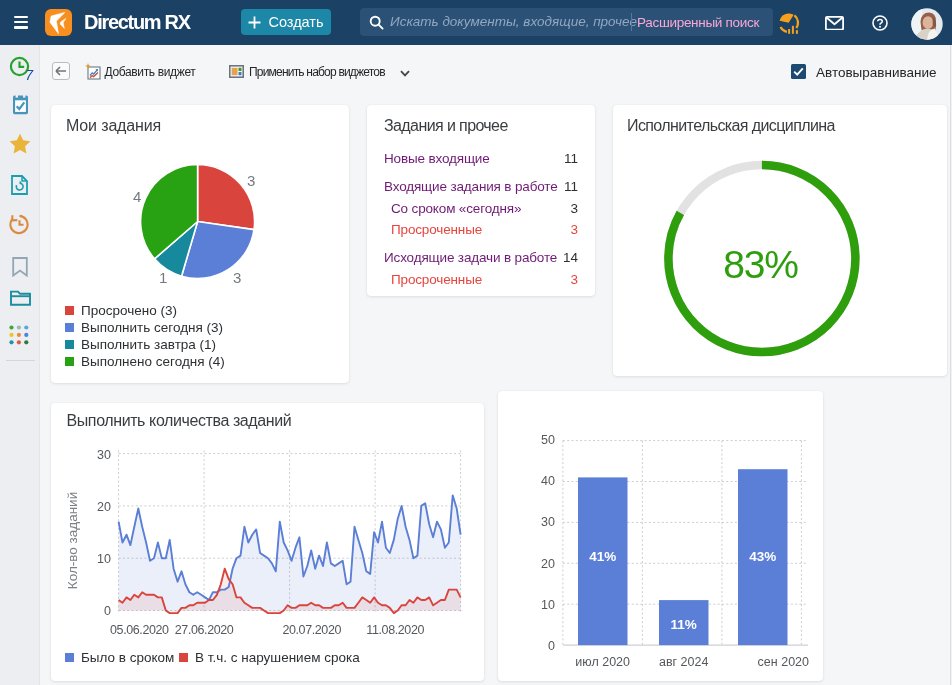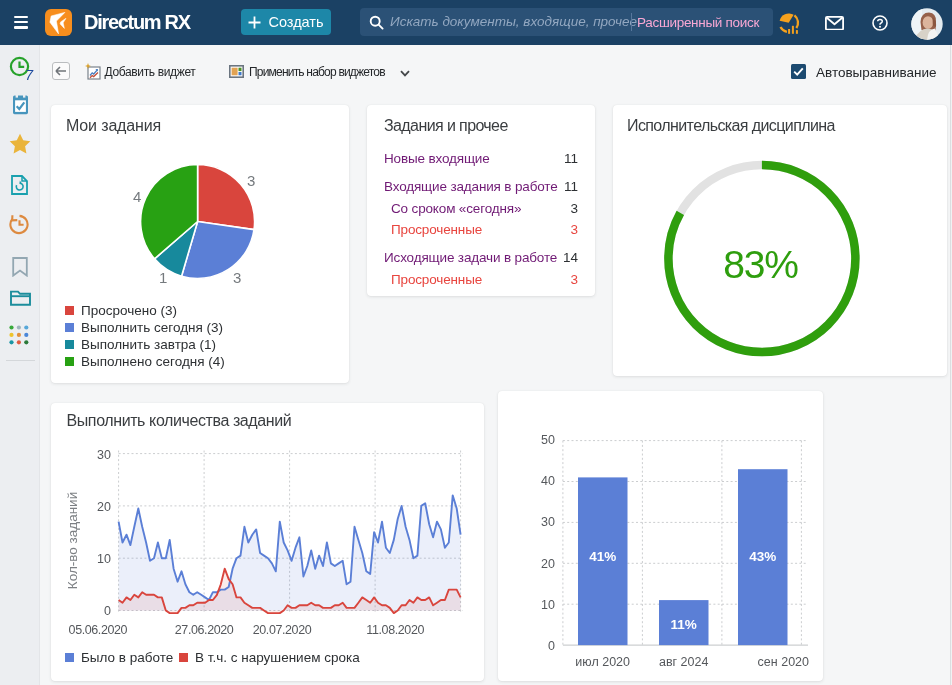--- a/index.html
+++ b/index.html
@@ -245,27 +245,27 @@
   <polygon points="67.6,207.5 67.6,118.6 71.5,139.5 75.5,131.7 79.4,142.1 83.3,123.8 87.3,105.5 91.2,123.8 95.1,139.5 99.0,157.8 103.0,155.2 106.9,139.5 110.8,155.2 114.8,155.2 118.7,136.9 122.6,165.7 126.6,178.7 130.5,168.3 134.4,181.3 138.4,189.2 142.3,191.8 146.2,189.2 150.2,191.8 154.1,194.4 158.0,197.0 161.9,189.2 165.9,189.2 169.8,186.6 173.7,186.6 177.7,184.0 181.6,165.7 185.5,155.2 189.5,152.6 193.4,123.8 197.3,139.5 201.3,131.7 205.2,126.4 209.1,150.0 213.0,152.6 217.0,155.2 220.9,160.4 224.8,168.3 228.8,118.6 232.7,139.5 236.6,147.4 240.6,157.8 244.5,144.7 248.4,134.3 252.4,173.5 256.3,163.0 260.2,147.4 264.2,165.7 268.1,152.6 272.0,163.0 275.9,139.5 279.9,160.4 283.8,163.0 287.7,160.4 291.7,157.8 295.6,181.3 299.5,178.7 303.5,123.8 307.4,136.9 311.3,150.0 315.3,168.3 319.2,170.9 323.1,129.1 327.0,139.5 331.0,118.6 334.9,144.7 338.8,150.0 342.8,136.9 346.7,116.0 350.6,102.9 354.6,123.8 358.5,136.9 362.4,155.2 366.4,152.6 370.3,102.9 374.2,100.3 378.2,121.2 382.1,134.3 386.0,118.6 389.9,126.4 393.9,144.7 397.8,139.5 401.7,92.4 405.7,105.5 409.6,131.7 409.6,207.5" fill="rgba(91,127,214,0.12)"></polygon>
   <polygon points="67.6,207.5 67.6,197.0 71.5,199.7 75.5,194.4 79.4,197.0 83.3,191.8 87.3,194.4 91.2,189.2 95.1,191.8 99.0,191.8 103.0,191.8 106.9,194.4 110.8,194.4 114.8,207.5 118.7,210.1 122.6,210.1 126.6,210.1 130.5,204.9 134.4,204.9 138.4,202.3 142.3,202.3 146.2,199.7 150.2,199.7 154.1,199.7 158.0,197.0 161.9,197.0 165.9,191.8 169.8,181.3 173.7,165.7 177.7,176.1 181.6,181.3 185.5,194.4 189.5,194.4 193.4,199.7 197.3,202.3 201.3,204.9 205.2,204.9 209.1,204.9 213.0,207.5 217.0,210.1 220.9,210.1 224.8,210.1 228.8,210.1 232.7,207.5 236.6,202.3 240.6,204.9 244.5,204.9 248.4,202.3 252.4,202.3 256.3,202.3 260.2,199.7 264.2,202.3 268.1,202.3 272.0,204.9 275.9,204.9 279.9,204.9 283.8,202.3 287.7,202.3 291.7,199.7 295.6,204.9 299.5,204.9 303.5,204.9 307.4,199.7 311.3,194.4 315.3,197.0 319.2,199.7 323.1,194.4 327.0,199.7 331.0,202.3 334.9,202.3 338.8,204.9 342.8,210.1 346.7,207.5 350.6,202.3 354.6,202.3 358.5,197.0 362.4,199.7 366.4,194.4 370.3,197.0 374.2,197.0 378.2,194.4 382.1,202.3 386.0,199.7 389.9,197.0 393.9,197.0 397.8,186.6 401.7,186.6 405.7,186.6 409.6,194.4 409.6,207.5" fill="rgba(217,69,61,0.10)"></polygon>
   <polyline points="67.6,118.6 71.5,139.5 75.5,131.7 79.4,142.1 83.3,123.8 87.3,105.5 91.2,123.8 95.1,139.5 99.0,157.8 103.0,155.2 106.9,139.5 110.8,155.2 114.8,155.2 118.7,136.9 122.6,165.7 126.6,178.7 130.5,168.3 134.4,181.3 138.4,189.2 142.3,191.8 146.2,189.2 150.2,191.8 154.1,194.4 158.0,197.0 161.9,189.2 165.9,189.2 169.8,186.6 173.7,186.6 177.7,184.0 181.6,165.7 185.5,155.2 189.5,152.6 193.4,123.8 197.3,139.5 201.3,131.7 205.2,126.4 209.1,150.0 213.0,152.6 217.0,155.2 220.9,160.4 224.8,168.3 228.8,118.6 232.7,139.5 236.6,147.4 240.6,157.8 244.5,144.7 248.4,134.3 252.4,173.5 256.3,163.0 260.2,147.4 264.2,165.7 268.1,152.6 272.0,163.0 275.9,139.5 279.9,160.4 283.8,163.0 287.7,160.4 291.7,157.8 295.6,181.3 299.5,178.7 303.5,123.8 307.4,136.9 311.3,150.0 315.3,168.3 319.2,170.9 323.1,129.1 327.0,139.5 331.0,118.6 334.9,144.7 338.8,150.0 342.8,136.9 346.7,116.0 350.6,102.9 354.6,123.8 358.5,136.9 362.4,155.2 366.4,152.6 370.3,102.9 374.2,100.3 378.2,121.2 382.1,134.3 386.0,118.6 389.9,126.4 393.9,144.7 397.8,139.5 401.7,92.4 405.7,105.5 409.6,131.7" fill="none" stroke="#5b7fd6" stroke-width="1.9" stroke-linejoin="round"></polyline>
   <polyline points="67.6,197.0 71.5,199.7 75.5,194.4 79.4,197.0 83.3,191.8 87.3,194.4 91.2,189.2 95.1,191.8 99.0,191.8 103.0,191.8 106.9,194.4 110.8,194.4 114.8,207.5 118.7,210.1 122.6,210.1 126.6,210.1 130.5,204.9 134.4,204.9 138.4,202.3 142.3,202.3 146.2,199.7 150.2,199.7 154.1,199.7 158.0,197.0 161.9,197.0 165.9,191.8 169.8,181.3 173.7,165.7 177.7,176.1 181.6,181.3 185.5,194.4 189.5,194.4 193.4,199.7 197.3,202.3 201.3,204.9 205.2,204.9 209.1,204.9 213.0,207.5 217.0,210.1 220.9,210.1 224.8,210.1 228.8,210.1 232.7,207.5 236.6,202.3 240.6,204.9 244.5,204.9 248.4,202.3 252.4,202.3 256.3,202.3 260.2,199.7 264.2,202.3 268.1,202.3 272.0,204.9 275.9,204.9 279.9,204.9 283.8,202.3 287.7,202.3 291.7,199.7 295.6,204.9 299.5,204.9 303.5,204.9 307.4,199.7 311.3,194.4 315.3,197.0 319.2,199.7 323.1,194.4 327.0,199.7 331.0,202.3 334.9,202.3 338.8,204.9 342.8,210.1 346.7,207.5 350.6,202.3 354.6,202.3 358.5,197.0 362.4,199.7 366.4,194.4 370.3,197.0 374.2,197.0 378.2,194.4 382.1,202.3 386.0,199.7 389.9,197.0 393.9,197.0 397.8,186.6 401.7,186.6 405.7,186.6 409.6,194.4" fill="none" stroke="#d9453d" stroke-width="1.9" stroke-linejoin="round"></polyline>
  </svg>
  <div class="axlbl" style="left:40px;top:44.5px;width:20px;text-align:right">30</div>
  <div class="axlbl" style="left:40px;top:96.8px;width:20px;text-align:right">20</div>
  <div class="axlbl" style="left:40px;top:149.1px;width:20px;text-align:right">10</div>
  <div class="axlbl" style="left:40px;top:201.4px;width:20px;text-align:right">0</div>
  <div class="axlbl" style="left:20.5px;top:130px;transform:rotate(-90deg);transform-origin:center;width:0px;display:flex;justify-content:center;color:#7d8084;font-size:13.5px">Кол-во&nbsp;заданий</div>
- <div class="axlbl" style="left:67.6px;top:220px;width:100px;text-align:left;margin-left:-50px;letter-spacing:-0.4px">05.06.2020</div>
+ <div class="axlbl" style="left:67.6px;top:220px;width:100px;text-align:right;margin-left:-50px;letter-spacing:-0.4px">05.06.2020</div>
  <div class="axlbl" style="left:153.1px;top:220px;width:100px;text-align:center;margin-left:-50px;letter-spacing:-0.4px">27.06.2020</div>
- <div class="axlbl" style="left:231px;top:220px;width:100px;text-align:center;margin-left:-50px;letter-spacing:-0.4px">20.07.2020</div>
+ <div class="axlbl" style="left:240px;top:220px;width:100px;text-align:right;margin-left:-50px;letter-spacing:-0.4px">20.07.2020</div>
  <div class="axlbl" style="left:323px;top:220px;width:100px;text-align:right;margin-left:-50px;letter-spacing:-0.4px">11.08.2020</div>
  <div class="lrow" style="left:14px;top:248px;font-size:13.5px">
       <span class="sq" style="background:#5b7fd6"></span>
-      <span class="lt">Было в работе</span>
+      <span class="lt">Было в сроком</span>
     </div>
  <div class="lrow" style="left:128px;top:248px;font-size:13.5px">
       <span class="sq" style="background:#d9453d"></span>
       <span class="lt">В т.ч. с нарушением срока</span>
     </div>
 </div>
 <div id="card5" class="card">
  <svg class="abs" style="left:0;top:0" width="325" height="290" viewBox="0 0 325 290">
   <line x1="64.9" y1="49.6" x2="310" y2="49.6" stroke="#cbcdcf" stroke-width="1" stroke-dasharray="2 2.3"></line>
   <line x1="64.9" y1="90.5" x2="310" y2="90.5" stroke="#cbcdcf" stroke-width="1" stroke-dasharray="2 2.3"></line>

